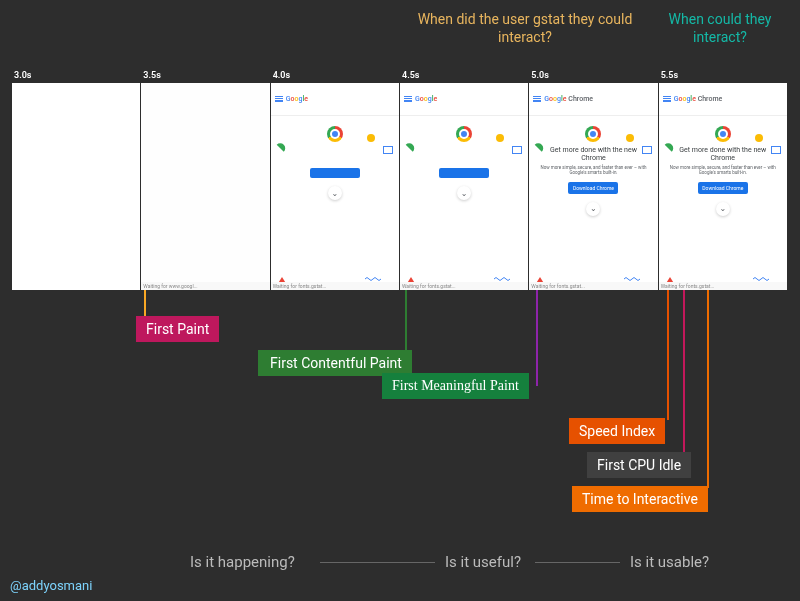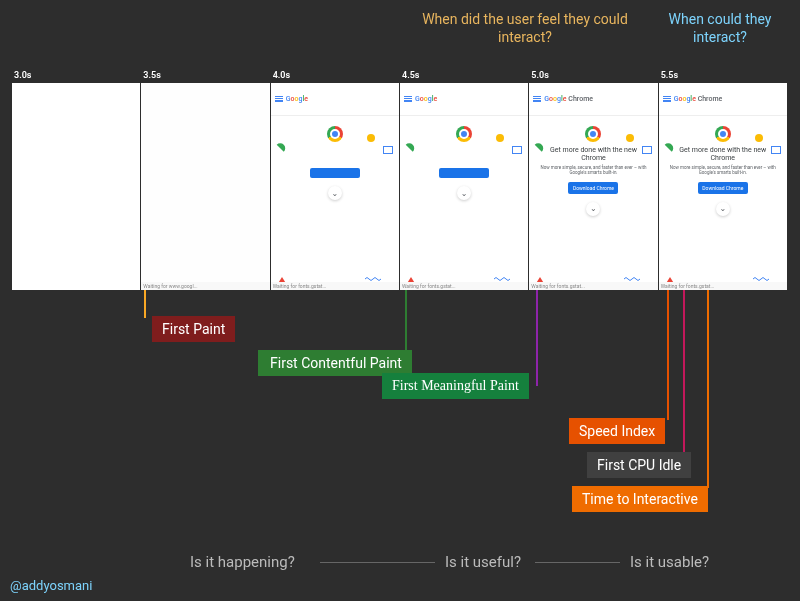--- a/index.html
+++ b/index.html
@@ -11,21 +11,21 @@
     position: relative;
     overflow: hidden;
   }
   .question {
     position: absolute;
     font-size: 14px;
     text-align: center;
     line-height: 1.3;
   }
   .q1 { color: #e8b55e; left: 415px; top: 10px; width: 220px; }
-  .q2 { color: #7dd3fc; left: 650px; top: 10px; width: 140px; }
+  .q2 { color: #14b8a6; left: 650px; top: 10px; width: 140px; }
   
   .timeline {
     position: absolute;
     top: 70px;
     left: 12px;
     right: 12px;
     height: 220px;
     display: flex;
   }
   .frame {
@@ -124,21 +124,21 @@
   .metric-label {
     position: absolute;
     color: #fff;
     font-size: 14px;
     padding: 5px 10px;
     white-space: nowrap;
     z-index: 10;
   }
   
   .line-fp { left: 144px; top: 290px; height: 28px; background: #f9a825; }
-  .label-fp { left: 152px; top: 316px; background: #7f1d1d; }
+  .label-fp { left: 136px; top: 316px; background: #be185d; }
   
   .line-fcp { left: 405px; top: 290px; height: 62px; background: #2e7d32; }
   .label-fcp { left: 258px; top: 350px; background: #2e7d32; padding-left: 12px; }
   
   .line-fmp { left: 536px; top: 290px; height: 96px; background: #8e24aa; }
   .label-fmp { left: 382px; top: 373px; background: #15803d; font-family: Liberation Serif, serif; }
   
   .line-si { left: 667px; top: 290px; height: 130px; background: #e65100; }
   .label-si { left: 569px; top: 418px; background: #e65100; }
   
@@ -171,21 +171,21 @@
     position: absolute;
     bottom: 8px;
     left: 10px;
     color: #7dd3fc;
     font-size: 13px;
   }
 </style>
 </head>
 <body>
 
-<div class="question q1">When did the user feel they could interact?</div>
+<div class="question q1">When did the user gstat they could interact?</div>
 <div class="question q2">When could they interact?</div>
 
 <div class="timeline">
 
   <div class="frame">
     <div class="time-label">3.0s</div>
     <div class="screenshot blank"></div>
   </div>
 
   <div class="frame">

